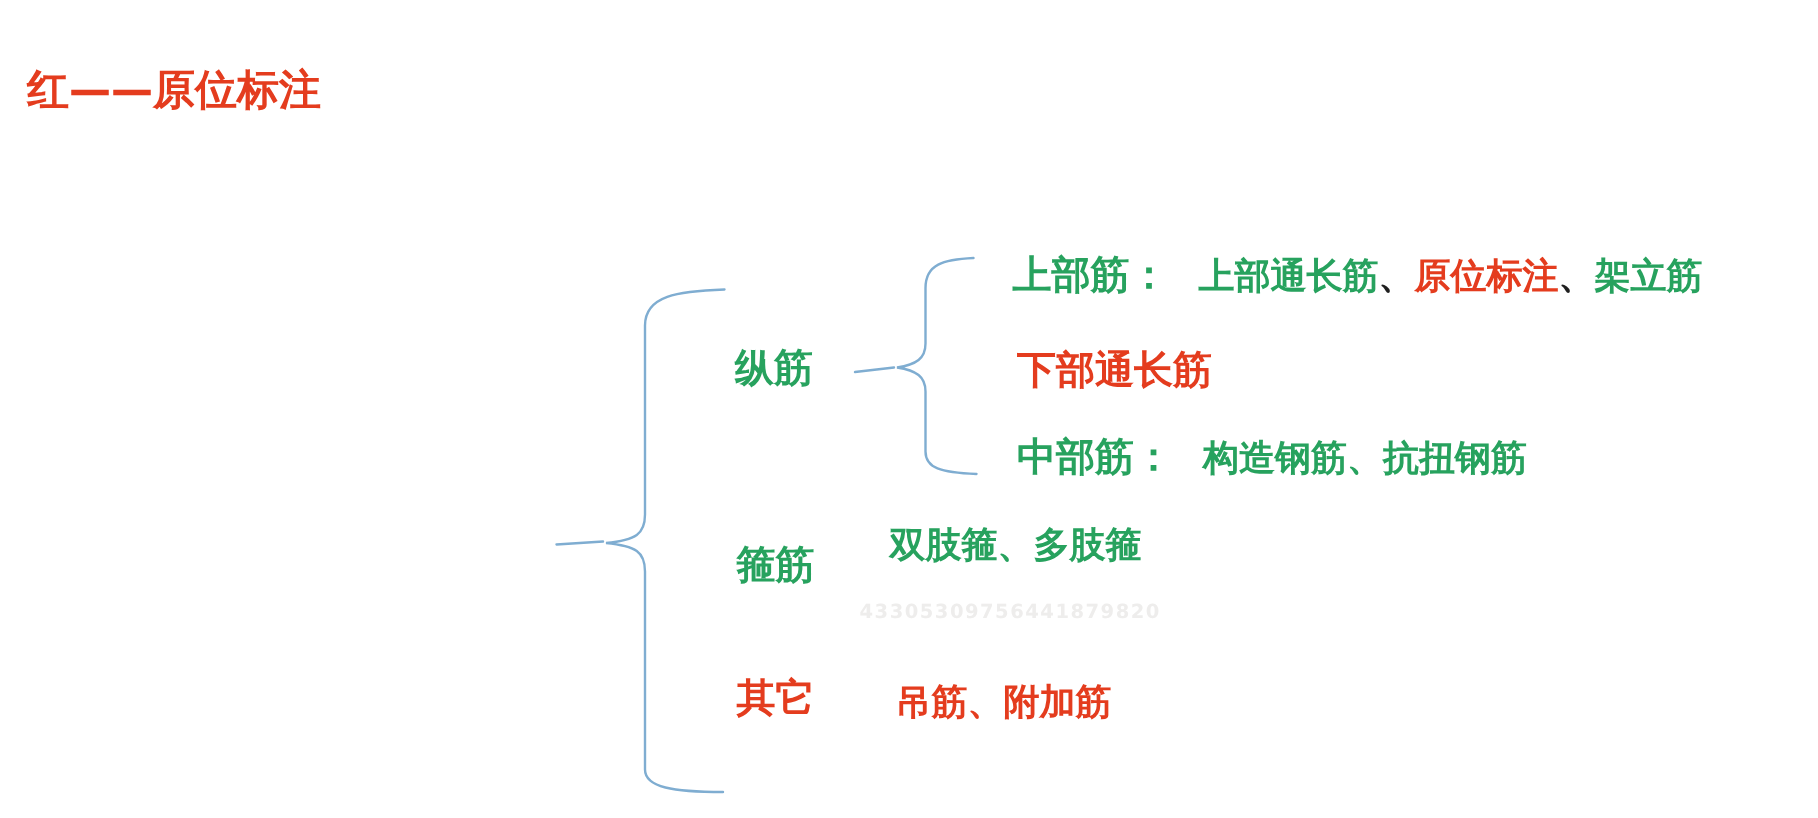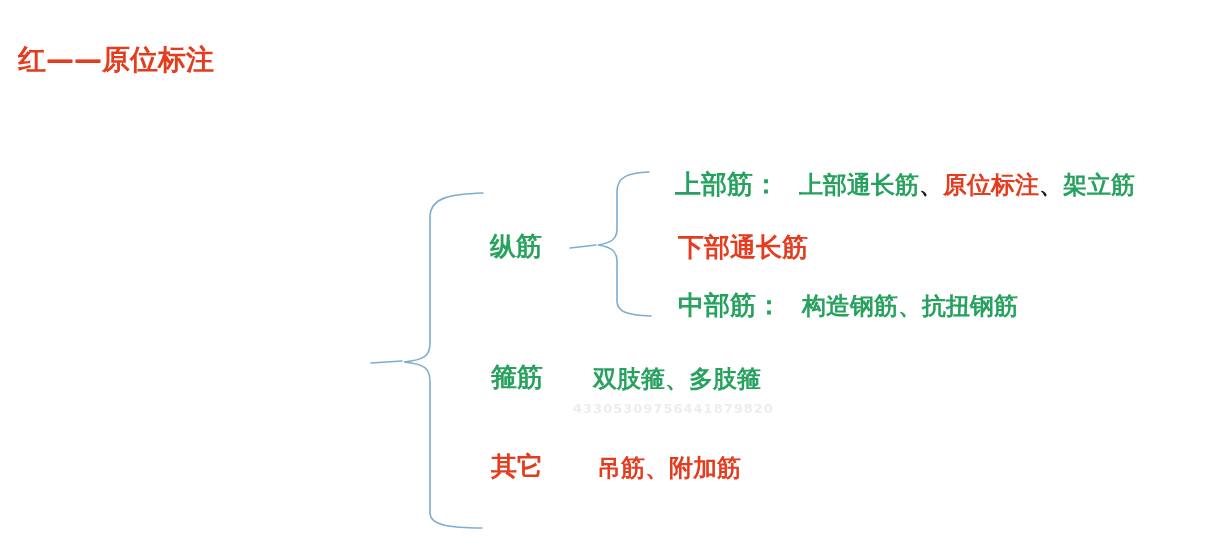--- a/index.html
+++ b/index.html
@@ -66,20 +66,20 @@
   <div class="row" style="left:678px;top:291px;">
     <span class="f-label c-green">中部筋：</span>
     <span class="f-item c-green gap-after-label">构造钢筋、抗扭钢筋</span>
   </div>
 
   <div class="row" style="left:678px;top:233px;">
     <span class="f-label c-red">下部通长筋</span>
   </div>
 
   <div class="abs f-label c-green" style="left:491px;top:363px;">箍筋</div>
-  <div class="abs f-item c-green" style="left:593px;top:366px;">双肢箍、多肢箍</div>
+  <div class="abs f-item c-green" style="left:593px;top:350px;">双肢箍、多肢箍</div>
 
   <div class="abs f-label c-red" style="left:491px;top:452px;">其它</div>
   <div class="abs f-item c-red" style="left:597px;top:455px;">吊筋、附加筋</div>
 
   <div class="watermark">43305309756441879820</div>
 
 </div>
 
 </body></html>

